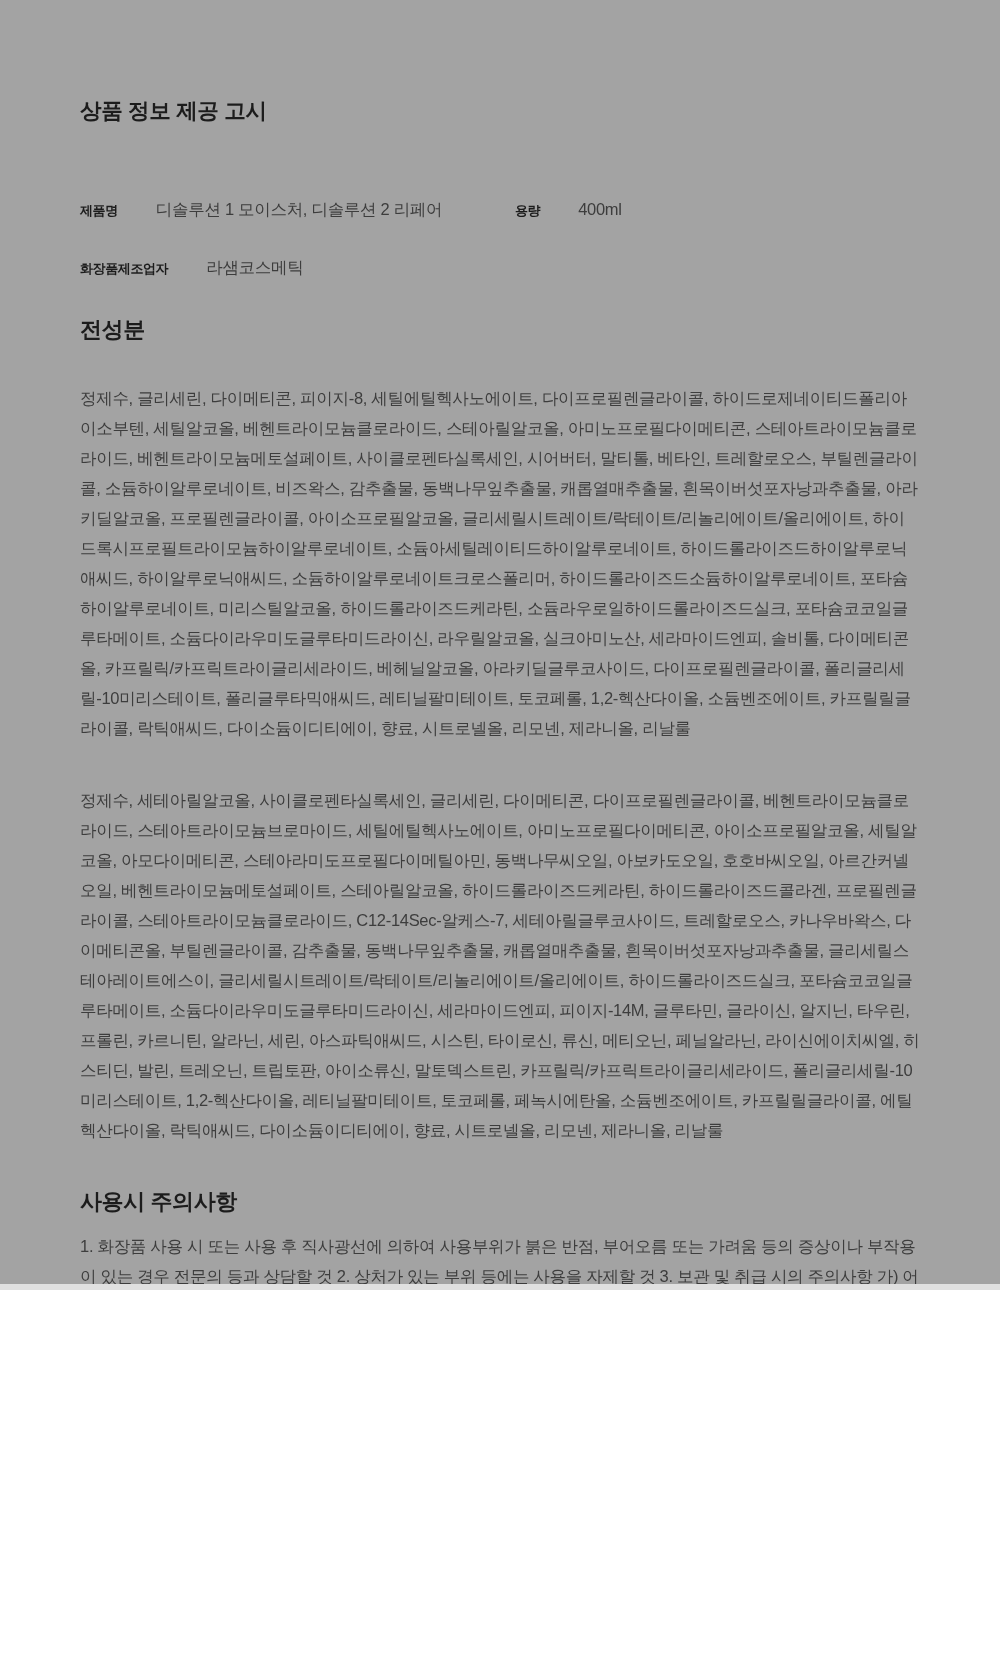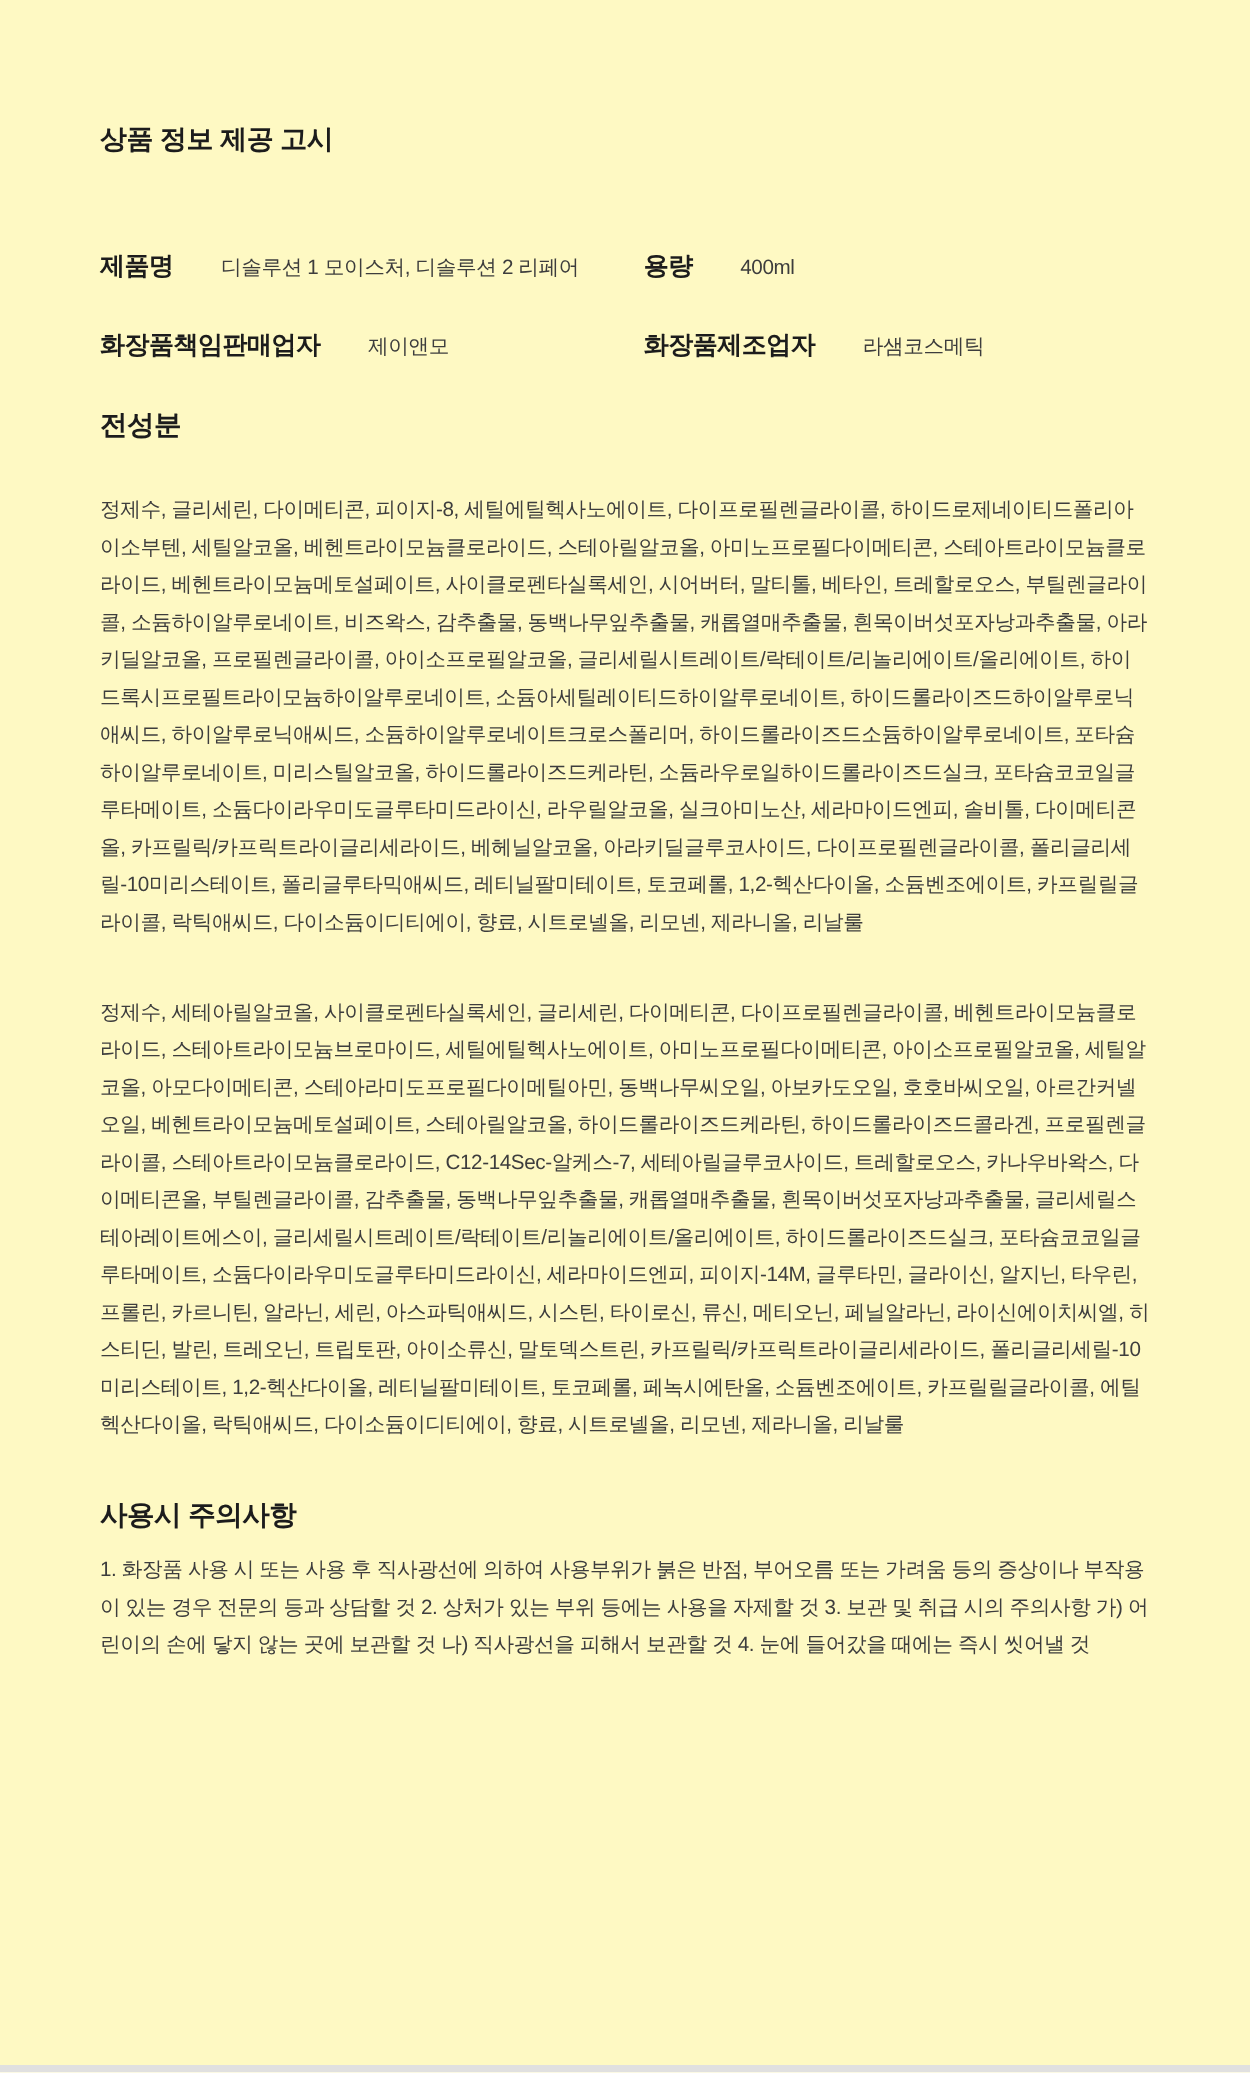--- a/index.html
+++ b/index.html
@@ -4,22 +4,22 @@
 <style>
   html, body {
     margin: 0;
     padding: 0;
     background: #ffffff;
     font-family: "Liberation Sans", "DejaVu Sans", sans-serif;
   }
   .page {
     position: relative;
     width: 1000px;
-    height: 1658px;
-    background: #fef9c3;
+    height: 1290px;
+    background: #a3a3a3;
     box-sizing: border-box;
     padding: 96px 80px 0 80px;
     overflow: hidden;
   }
   .page-title {
     font-size: 21.5px;
     font-weight: 700;
     color: #1c1c1c;
     letter-spacing: -0.3px;
     margin: 0 0 74px 0;
@@ -31,21 +31,21 @@
     align-items: baseline;
     margin-bottom: 36px;
   }
   .info-cell {
     display: flex;
     align-items: baseline;
     gap: 38px;
   }
   .field-label {
     font-weight: 700;
-    font-size: 20px;
+    font-size: 13px;
     color: #1c1c1c;
     letter-spacing: -0.4px;
     white-space: nowrap;
   }
   .field-value {
     font-size: 16.5px;
     color: #3d3d3d;
     letter-spacing: -0.3px;
   }
   .section-heading {
@@ -98,24 +98,20 @@
         <span class="field-value">디솔루션 1 모이스처, 디솔루션 2 리페어</span>
       </div>
       <div class="info-cell">
         <span class="field-label">용량</span>
         <span class="field-value">400ml</span>
       </div>
     </div>
 
     <div class="info-row">
       <div class="info-cell">
-        <span class="field-label">화장품책임판매업자</span>
-        <span class="field-value">제이앤모</span>
-      </div>
-      <div class="info-cell">
         <span class="field-label">화장품제조업자</span>
         <span class="field-value">라샘코스메틱</span>
       </div>
     </div>
 
 
   </div>
 
   <h2 class="section-heading heading-ingredients">전성분</h2>
 

